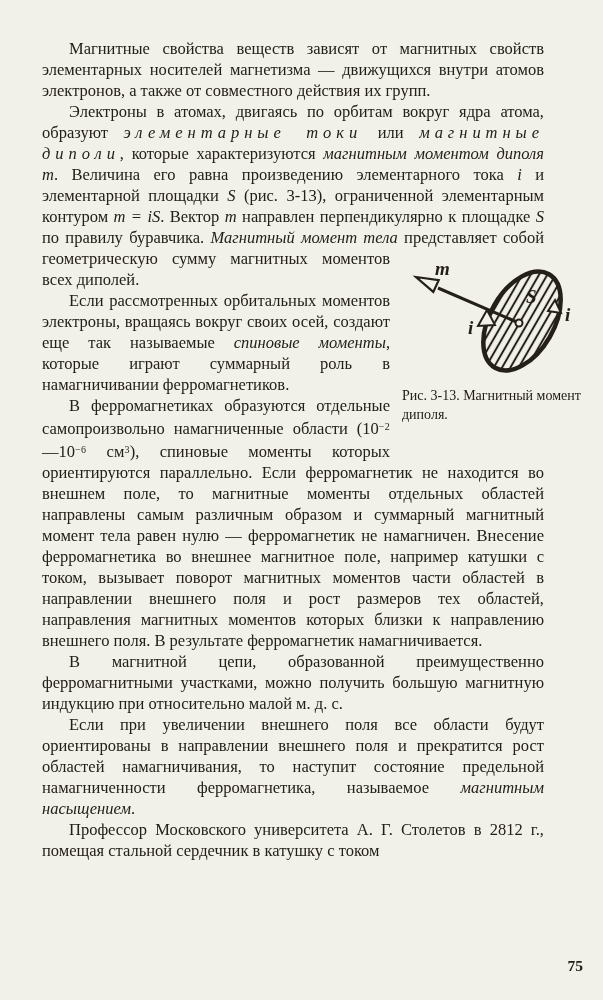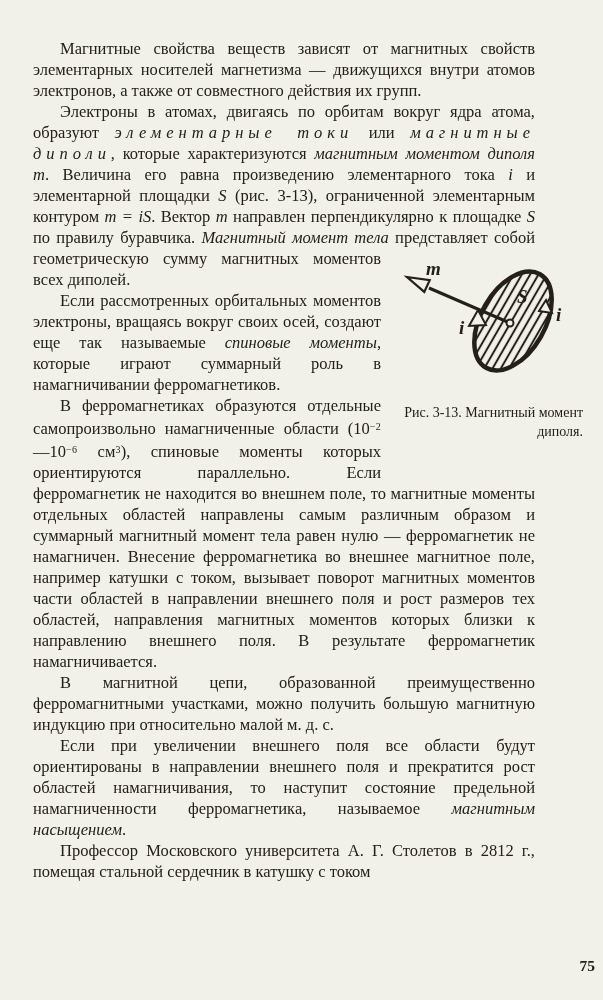--- a/index.html
+++ b/index.html
@@ -8,55 +8,55 @@
     position:relative;
     width:603px;height:1000px;
     margin:0 auto;
     background:#f1f1ea;
     color:#242019;
     font-family:"Liberation Serif","DejaVu Serif",serif;
     overflow:hidden;
   }
   .text-column{
     position:absolute;
-    left:33px;top:38px;
+    left:42px;top:38px;
     width:502px;
     font-size:16.5px;
     line-height:21px;
     text-align:justify;
   }
   .para{text-indent:27px;margin:0;}
   .sp{letter-spacing:0.30em;font-style:italic;}
   .it{font-style:italic;}
   .sup{font-size:10px;vertical-align:4px;letter-spacing:0.3px;}
   .fig{
     float:right;
     width:190px;
     margin:2px -48px 38px 12px;
     text-indent:0;
     display:block;
   }
   .fig svg{display:block;}
   .fig-caption{
     display:block;
-    margin-top:23px;
+    margin-top:6px;
     font-size:14px;
     line-height:19px;
-    text-align:right;
+    text-align:left;
   }
   .fig-label{
     font-family:"Liberation Serif","DejaVu Serif",serif;
     font-style:italic;
     font-weight:bold;
     font-size:19px;
     fill:#242019;
   }
   .page-number{
     position:absolute;
-    right:8px;bottom:25px;
+    right:20px;bottom:25px;
     font-size:15.5px;
     font-weight:bold;
   }
 </style>
 </head>
 <body>
 
 <div class="page">
   <div class="text-column">
 

